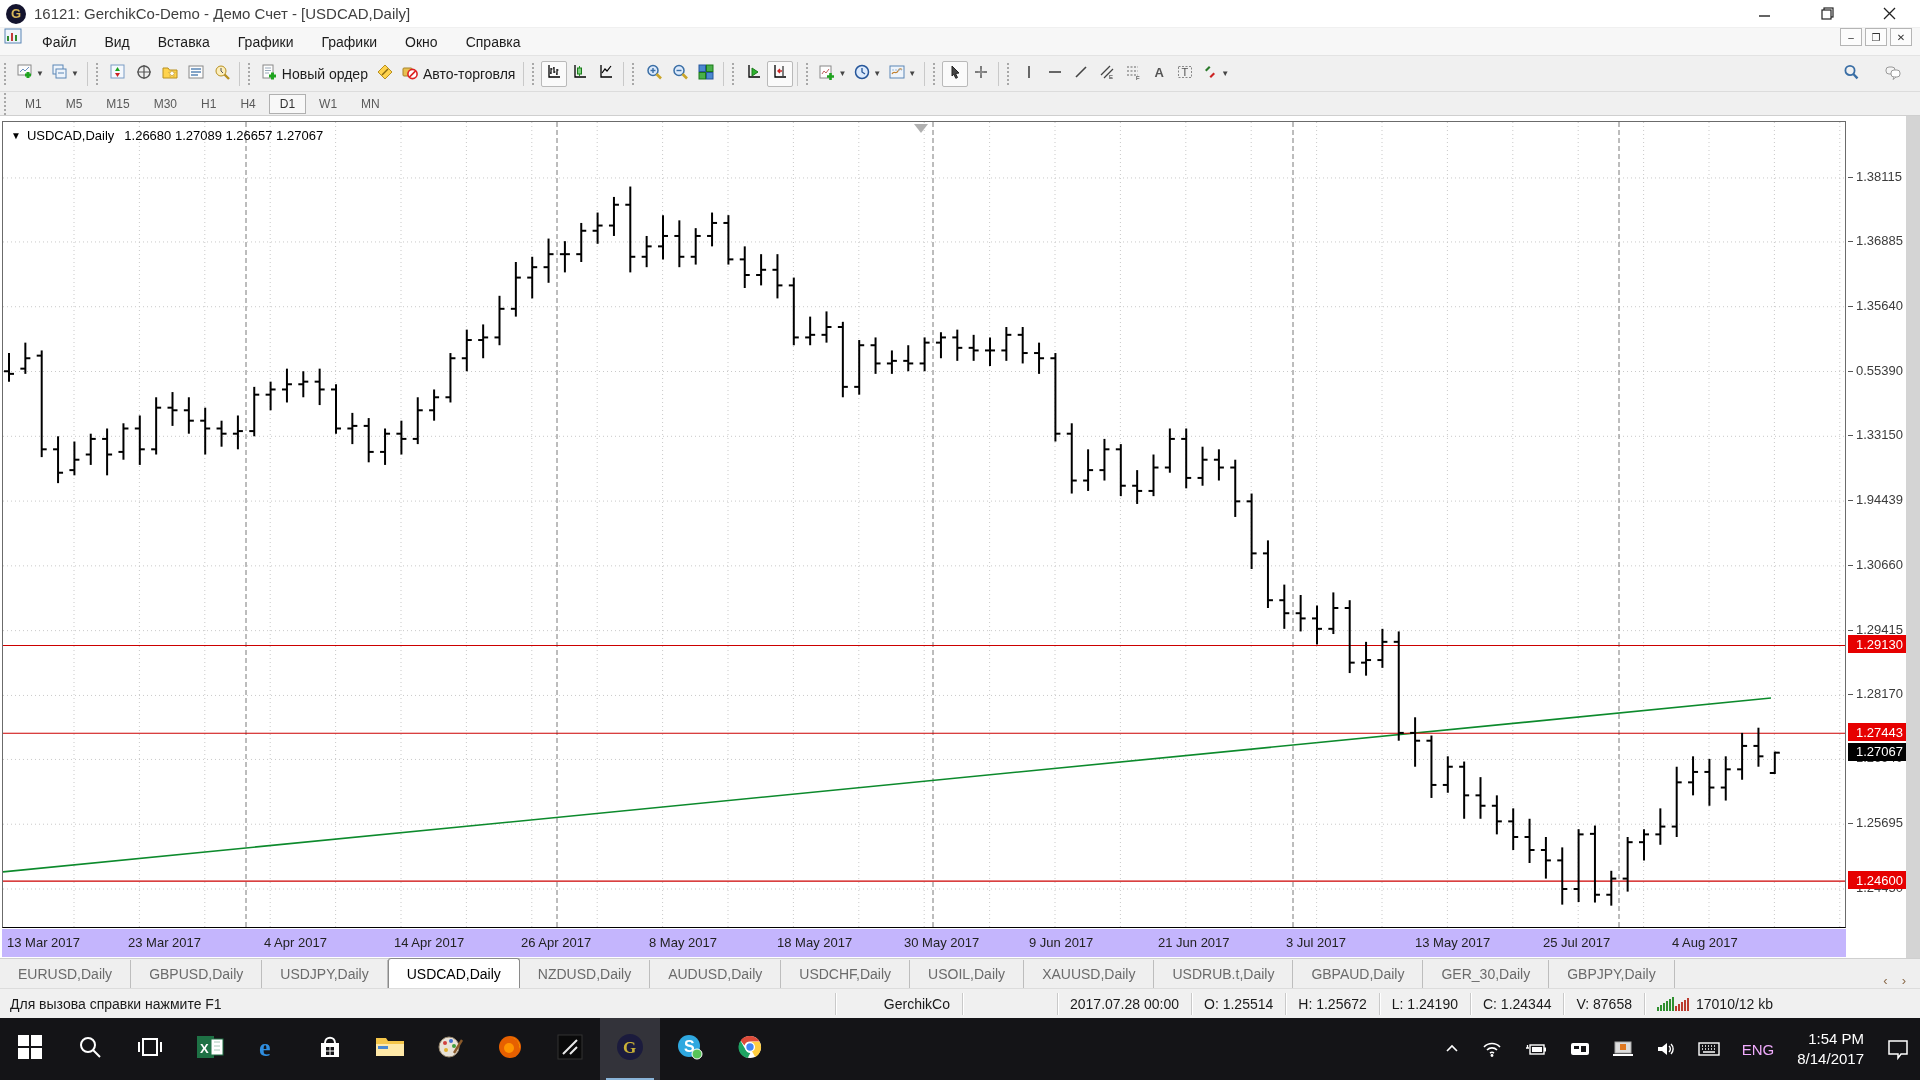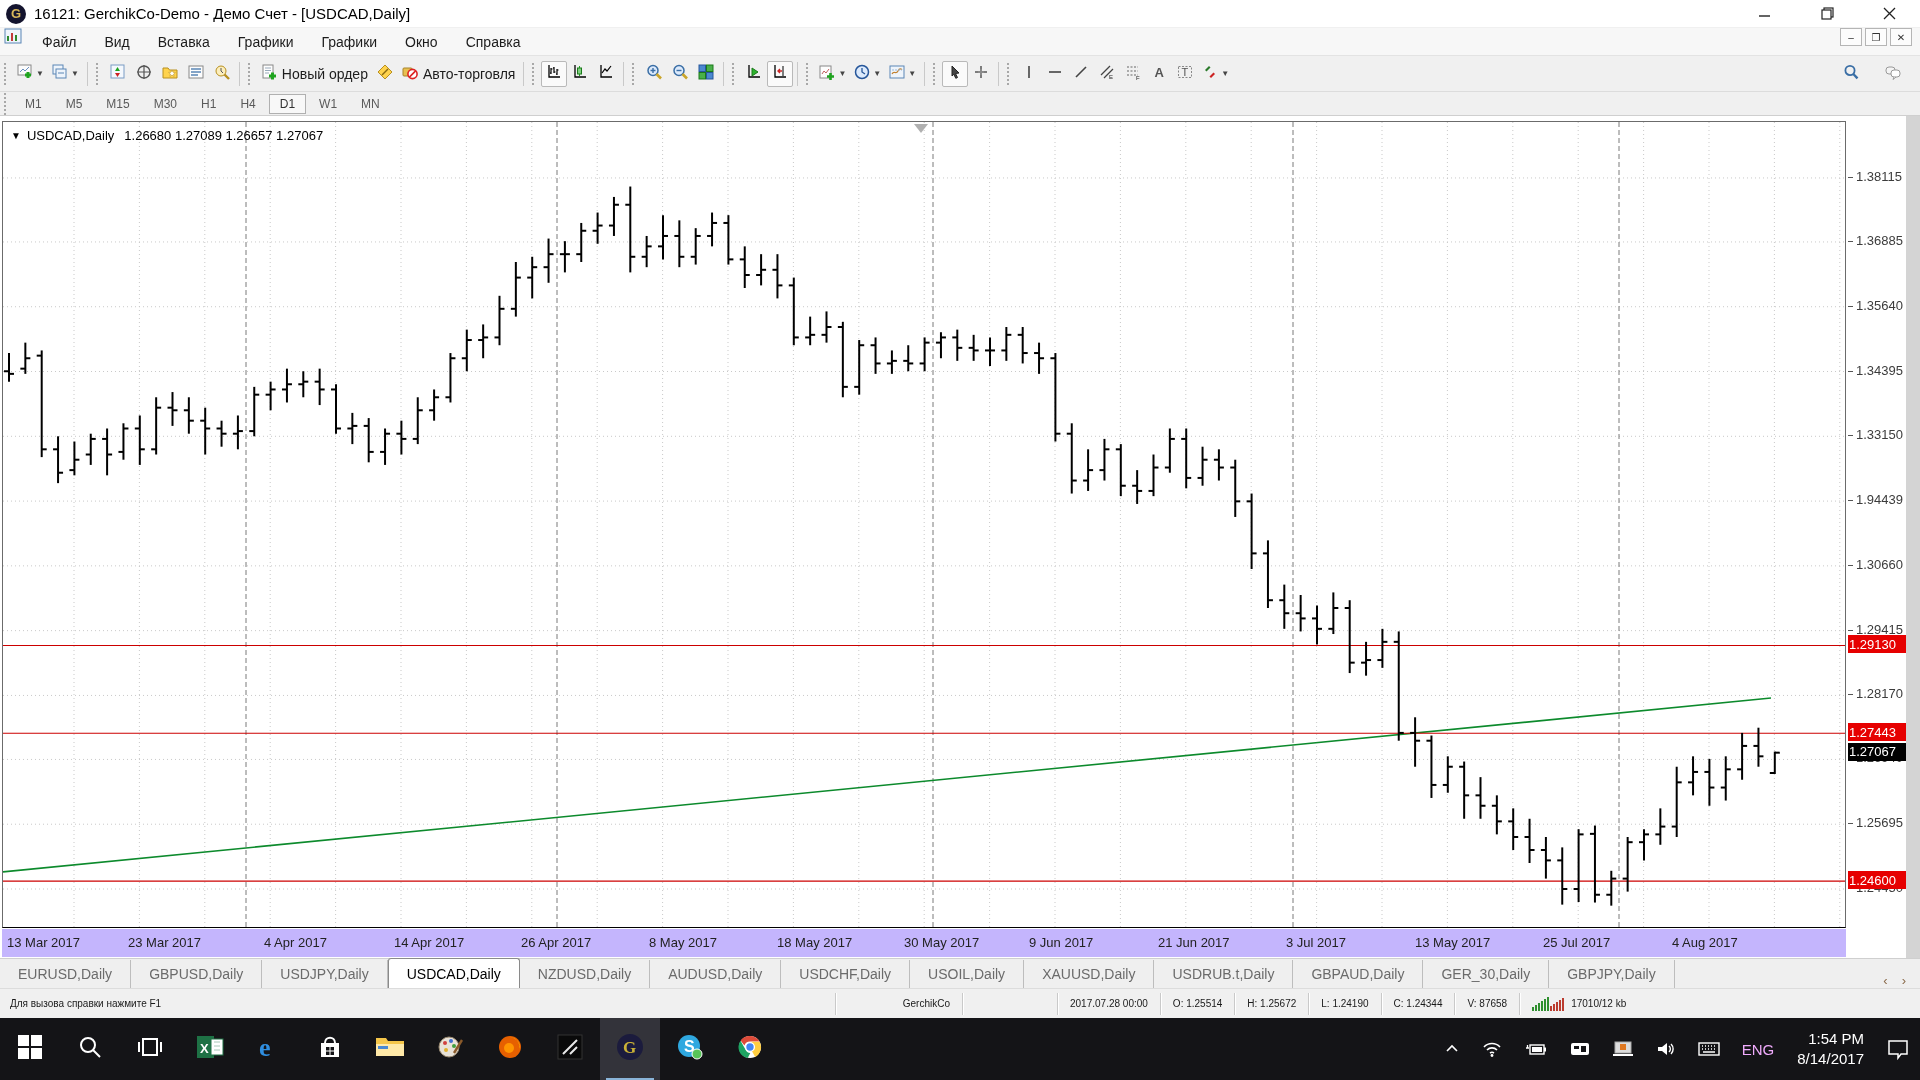--- a/index.html
+++ b/index.html
@@ -5,21 +5,21 @@
   * { margin:0; padding:0; box-sizing:border-box; }
   html,body { width:1920px; height:1080px; overflow:hidden;
     font-family:"Liberation Sans","DejaVu Sans",sans-serif; background:#fff; }
   #app { position:relative; width:1920px; height:1080px; }
 
   
   #titlebar { position:absolute; left:0; top:0; width:1920px; height:28px; background:#ffffff;
     display:flex; align-items:center; border-bottom:1px solid #f0f0f0; }
   #titlebar .applogo { width:20px; height:20px; border-radius:50%; background:#14142e; color:#d8b75a;
     font-size:13px; font-weight:bold; display:flex; align-items:center; justify-content:center; margin:0 8px 0 6px; }
-  #titlebar .title { font-size:15px; color:#000000;text-align:center; }
+  #titlebar .title { font-size:15px; color:#404040;text-align:center; }
   #titlebar .wingroup { margin-left:auto; display:flex; height:28px; }
   .winbtn { width:62px; height:28px; display:flex; align-items:center; justify-content:center;
     font-size:13px; color:#222; }
   .winbtn svg { display:block; }
 
   
   #menubar { position:absolute; left:0; top:28px; width:1920px; height:28px; background:#f7f7f7;
     display:flex; align-items:flex-start; border-bottom:1px solid #e3e3e3; }
   #menubar .mdiicon { margin:0 6px 0 4px; }
   .menuitem { font-size:14px; color:#1c1c1c; padding:0 14px; height:28px; display:flex; align-items:center; }
@@ -51,39 +51,39 @@
   #plot { position:absolute; left:2px; top:5px; width:1844px; height:807px; background:#fff;
     border:1px solid #6b6b6b; border-bottom:1px solid #000; }
   #plot svg { position:absolute; left:0; top:0; }
   #chartheader { position:absolute; left:8px; top:6px; font-size:13px; color:#000; display:flex; align-items:center; z-index:5; }
   #chartheader .tri { font-size:10px; margin-right:6px; }
   #chartheader .sym { margin-right:10px; }
   #priceaxis { position:absolute; left:1848px; top:5px; width:58px; height:807px; background:#fff; }
   .plabel { position:absolute; left:8px; font-size:13px; color:#3c3c3c; }
   .ptick { position:absolute; left:0; width:5px; height:1px; background:#555; }
   .pbadge { position:absolute; left:0; width:58px; height:18px; font-size:13px; color:#fff;
-    display:flex; align-items:center; padding-left:1px; z-index:3; }
+    display:flex; align-items:center; padding-left:8px; z-index:3; }
   .pbadge.red { background:#e60000; }
   .pbadge.black { background:#000; }
   #dateaxis { position:absolute; left:2px; top:813px; width:1844px; height:28px; background:#c4b5fd; }
   .dlabel { position:absolute; top:6px; font-size:13px; color:#222; white-space:nowrap; }
   #framestrip { position:absolute; left:1906px; top:0; width:14px; height:842px; background:#d4d4d4; }
 
   
   #tabsbar { position:absolute; left:0; top:958px; width:1920px; height:30px; background:#efefef;
     display:flex; align-items:flex-end; border-top:1px solid #cfcfcf; }
   .symtab { position:relative; height:28px; display:flex; align-items:center; padding:0 18px;
     font-size:14px; color:#6b6b6b; border-right:1px solid #bdbdbd; margin-top:2px; }
   .symtab.active { background:#ffffff; color:#000; border:1px solid #8a8a8a; border-bottom:none;
     border-radius:3px 3px 0 0; height:30px; margin-top:0; z-index:2; }
   #tabsbar .tabnav { margin-left:auto; padding-right:14px; font-size:13px; color:#8a6a4a; display:flex; gap:14px; }
 
   
   #statusbar { position:absolute; left:0; top:988px; width:1920px; height:30px; background:#f0f0f0;
-    display:flex; align-items:center; font-size:10px; color:#1a1a1a; border-top:1px solid #dcdcdc; }
+    display:flex; align-items:center; font-size:14px; color:#1a1a1a; border-top:1px solid #dcdcdc; }
   .sseg { height:22px; display:flex; align-items:center; padding:0 12px; border-left:1px solid #c9c9c9;
     box-shadow:inset 1px 0 0 #ffffff; white-space:nowrap; }
   #status-help { flex:0 0 835px; border-left:none; box-shadow:none; padding-left:10px; }
   #status-account { flex:0 0 127px; justify-content:flex-end; }
   .traffic { display:flex; align-items:flex-end; gap:1px; height:14px; margin-right:7px; }
   .traffic i { width:2px; display:block; }
 
   
   #taskbar { position:absolute; left:0; top:1018px; width:1920px; height:62px; background:#141417;
     display:flex; align-items:center; }
@@ -1025,21 +1025,21 @@
         </svg>
     </div>
     <div id="priceaxis">
         <div class="ptick" style="top: 55.9389px;"></div>
         <div class="plabel" style="top: 47.9389px;">1.38115</div>
         <div class="ptick" style="top: 119.943px;"></div>
         <div class="plabel" style="top: 111.943px;">1.36885</div>
         <div class="ptick" style="top: 184.729px;"></div>
         <div class="plabel" style="top: 176.729px;">1.35640</div>
         <div class="ptick" style="top: 249.514px;"></div>
-        <div class="plabel" style="top: 241.514px;">1.34395</div>
+        <div class="plabel" style="top: 241.514px;">0.55390</div>
         <div class="ptick" style="top: 314.299px;"></div>
         <div class="plabel" style="top: 306.299px;">1.33150</div>
         <div class="ptick" style="top: 379.084px;"></div>
         <div class="plabel" style="top: 371.084px;">1.94439</div>
         <div class="ptick" style="top: 443.869px;"></div>
         <div class="plabel" style="top: 435.869px;">1.30660</div>
         <div class="ptick" style="top: 508.654px;"></div>
         <div class="plabel" style="top: 500.654px;">1.29415</div>
         <div class="ptick" style="top: 573.439px;"></div>
         <div class="plabel" style="top: 565.439px;">1.28170</div>

